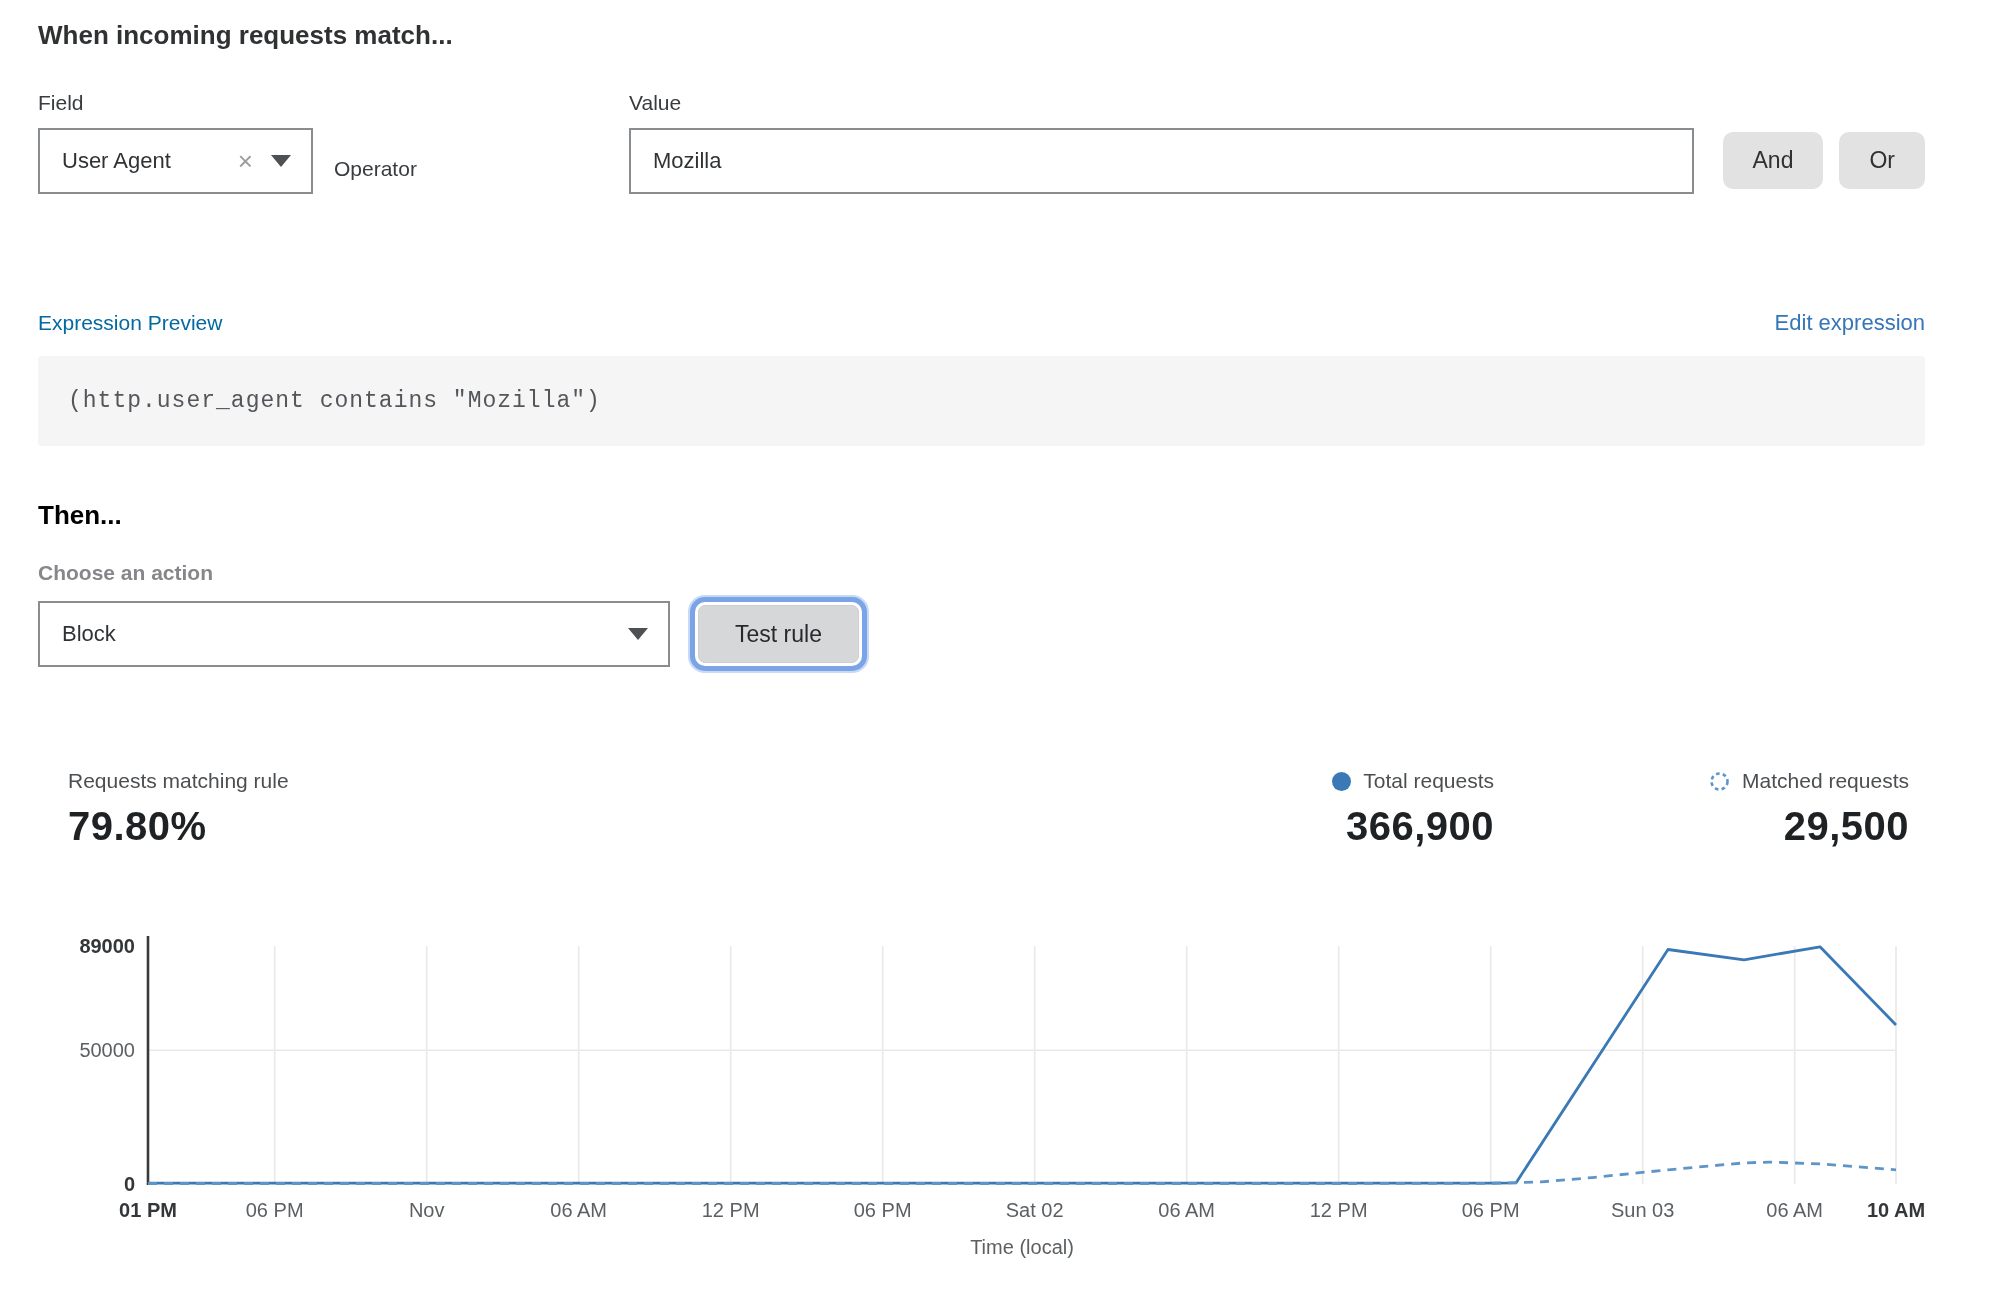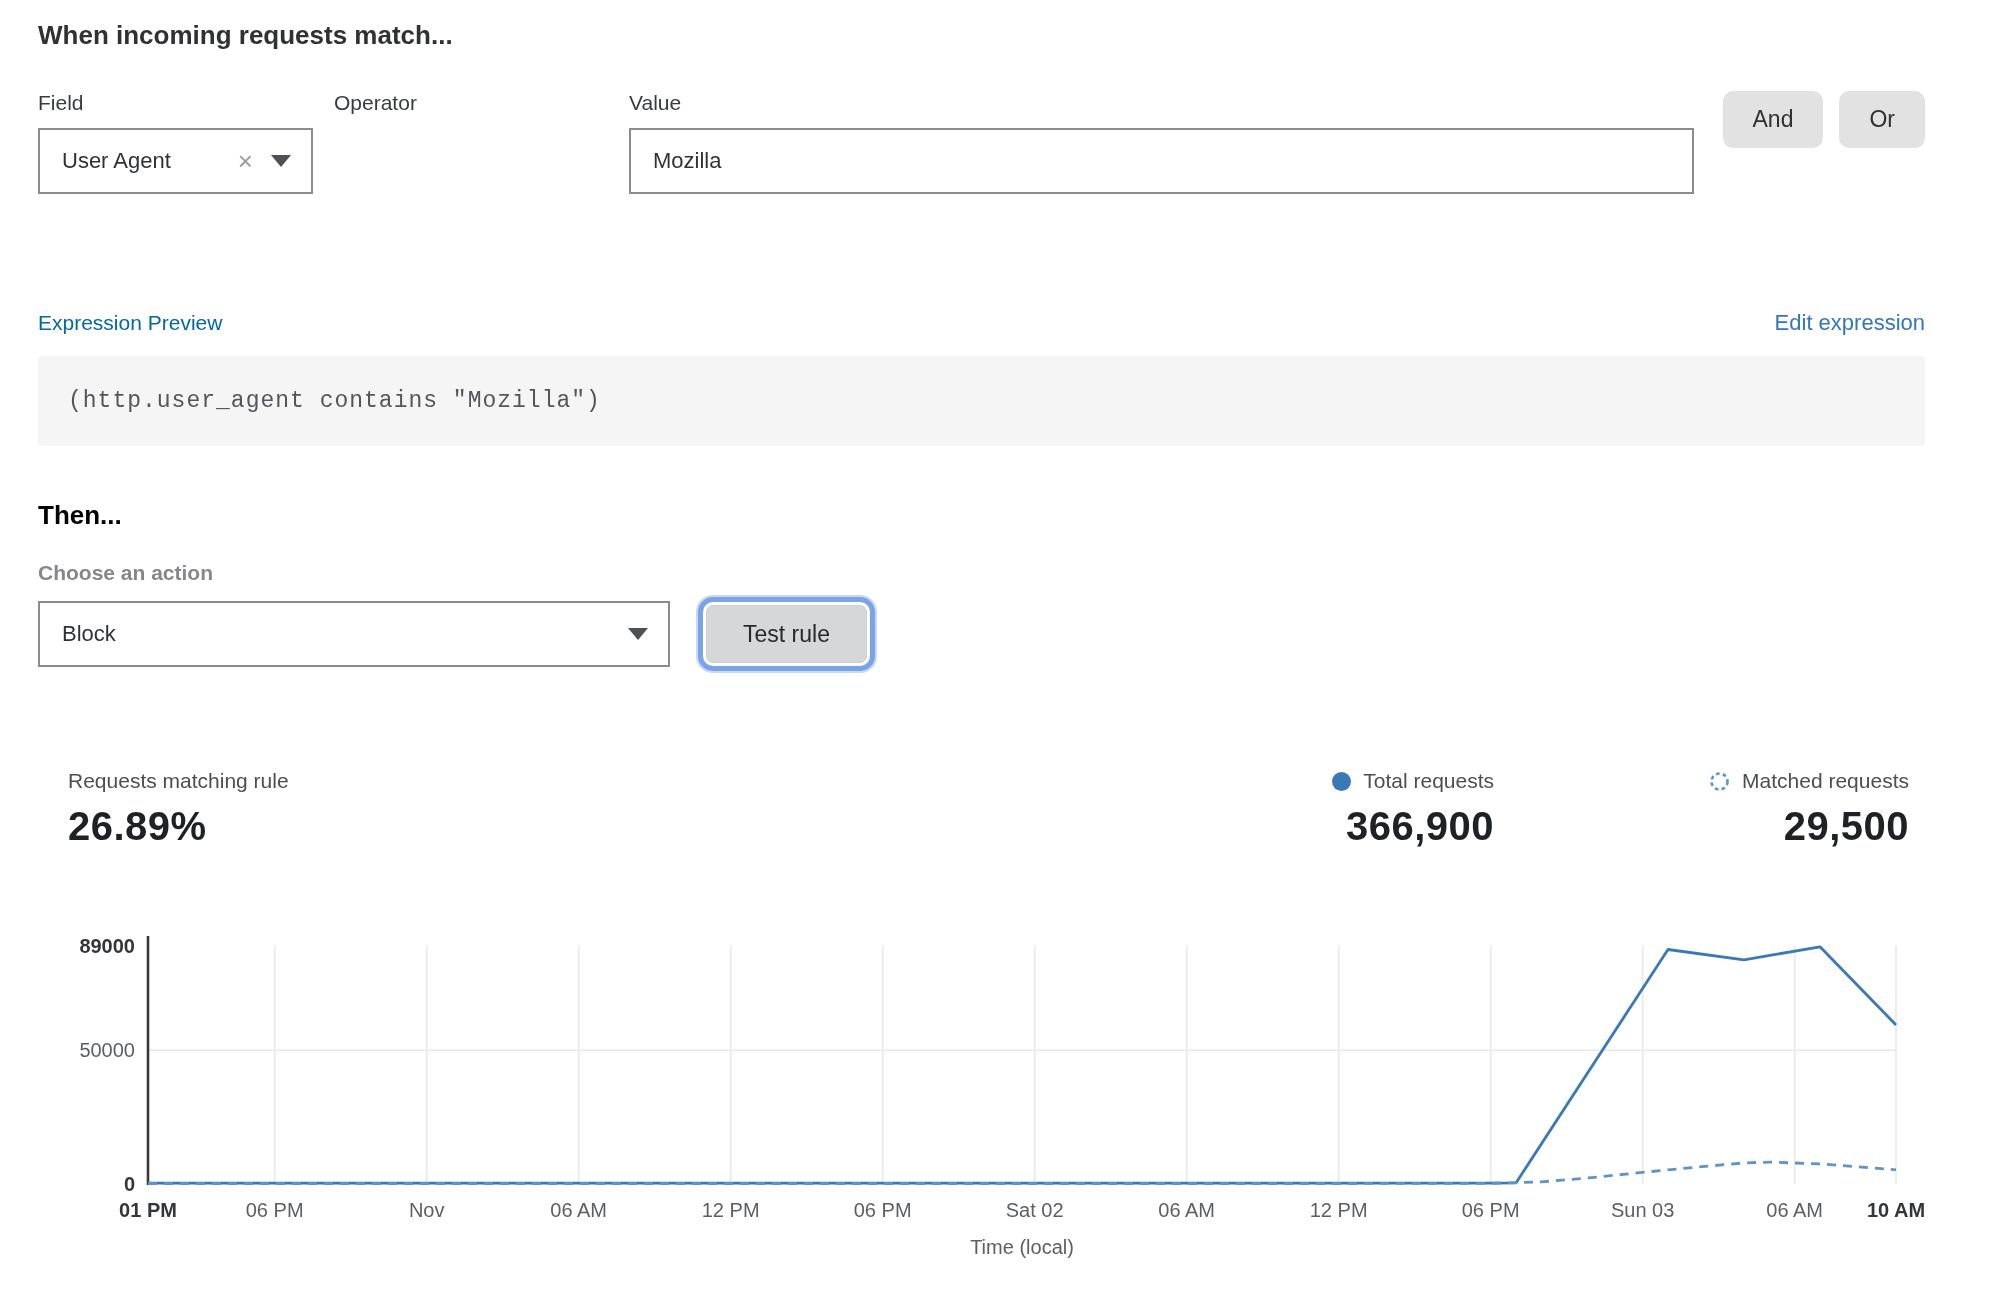--- a/index.html
+++ b/index.html
@@ -1,21 +1,21 @@
 <!DOCTYPE html>
 <html><head>
 <meta charset="utf-8">
 <style>
   html,body{margin:0;padding:0;background:#ffffff;}
   body{width:1999px;height:1295px;overflow:hidden;font-family:"Liberation Sans",sans-serif;color:#36393a;}
   .page{padding:16px 74px 0 38px;box-sizing:border-box;}
 
   .h1{font-size:26px;font-weight:bold;color:#2f3133;margin:4px 0 0 0;}
 
-  .form-row{display:flex;align-items:flex-start;margin-top:40px;}
+  .form-row{display:flex;align-items:flex-end;margin-top:40px;}
   .col{display:flex;flex-direction:column;}
   .col .flabel{font-size:21px;color:#393c3e;margin-bottom:13px;}
   .control{height:66px;box-sizing:border-box;border:2px solid #8a8d90;border-radius:0;
            background:#fff;display:flex;align-items:center;padding:0 20px 0 22px;font-size:22px;color:#303336;}
   .field-col{width:275px;}
   .operator-col{width:275px;margin-left:21px;}
   .value-col{flex:1;margin-left:20px;}
   input.control{width:100%;outline:none;font-family:"Liberation Sans",sans-serif;}
   .clear-x{margin-left:auto;margin-right:18px;color:#9a9da0;font-size:26px;line-height:1;cursor:pointer;}
   .chev{width:0;height:0;border-left:10px solid transparent;border-right:10px solid transparent;
@@ -30,21 +30,21 @@
   .expr-head{display:flex;justify-content:space-between;align-items:baseline;margin-top:116px;}
   .expr-label{font-size:21px;color:#0369a1;}
   .edit-link{font-size:22px;color:#3576b8;text-decoration:none;cursor:pointer;}
   .code-box{margin-top:20px;background:#f5f5f6;border-radius:4px;padding:32px 30px;box-sizing:border-box;
             font-family:"Liberation Mono","DejaVu Sans Mono",monospace;font-size:23px;color:#53565a;letter-spacing:1px;}
 
   .h2{font-size:26px;font-weight:bold;color:#000000;margin-top:54px;}
   .choose{margin-top:30px;font-size:21px;color:#85878a;font-weight:bold;}
   .action-row{margin-top:16px;display:flex;align-items:center;}
   .action-select{width:632px;}
-  .test-rule{margin-left:36px;height:58px;padding:0 36px;font-size:23px;color:#27292b;cursor:pointer;
+  .test-rule{margin-left:28px;height:58px;padding:0 36px;font-size:23px;color:#27292b;cursor:pointer;
              background:#d6d7d8;border:1px solid #cfd0d2;border-radius:7px;font-family:"Liberation Sans",sans-serif;
              box-shadow:0 0 0 3px #ffffff,0 0 0 8px #7aa4e6,0 0 0 10px #c7d9f5;}
 
   .stats{display:flex;align-items:flex-start;margin-top:102px;padding-left:30px;}
   .stat .slabel{font-size:21px;color:#4c4f52;display:flex;align-items:center;gap:12px;}
   .stat .sval{font-size:40px;font-weight:bold;color:#1f2224;margin-top:11px;letter-spacing:.5px;}
   .stat-left{flex:1;}
   .stat-right{text-align:right;}
   .stat-right .slabel{justify-content:flex-end;}
   .stat-matched{margin-left:215px;margin-right:16px;}
@@ -98,21 +98,21 @@
     <div class="control select action-select">
       <span>Block</span>
       <span class="chev"></span>
     </div>
     <button class="test-rule">Test rule</button>
   </div>
 
   <div class="stats">
     <div class="stat stat-left">
       <div class="slabel">Requests matching rule</div>
-      <div class="sval">26.89%</div>
+      <div class="sval">79.80%</div>
     </div>
     <div class="stat stat-right">
       <div class="slabel">
         <span class="dot"></span>
         <span>Total requests</span>
       </div>
       <div class="sval">366,900</div>
     </div>
     <div class="stat stat-right stat-matched">
       <div class="slabel">

